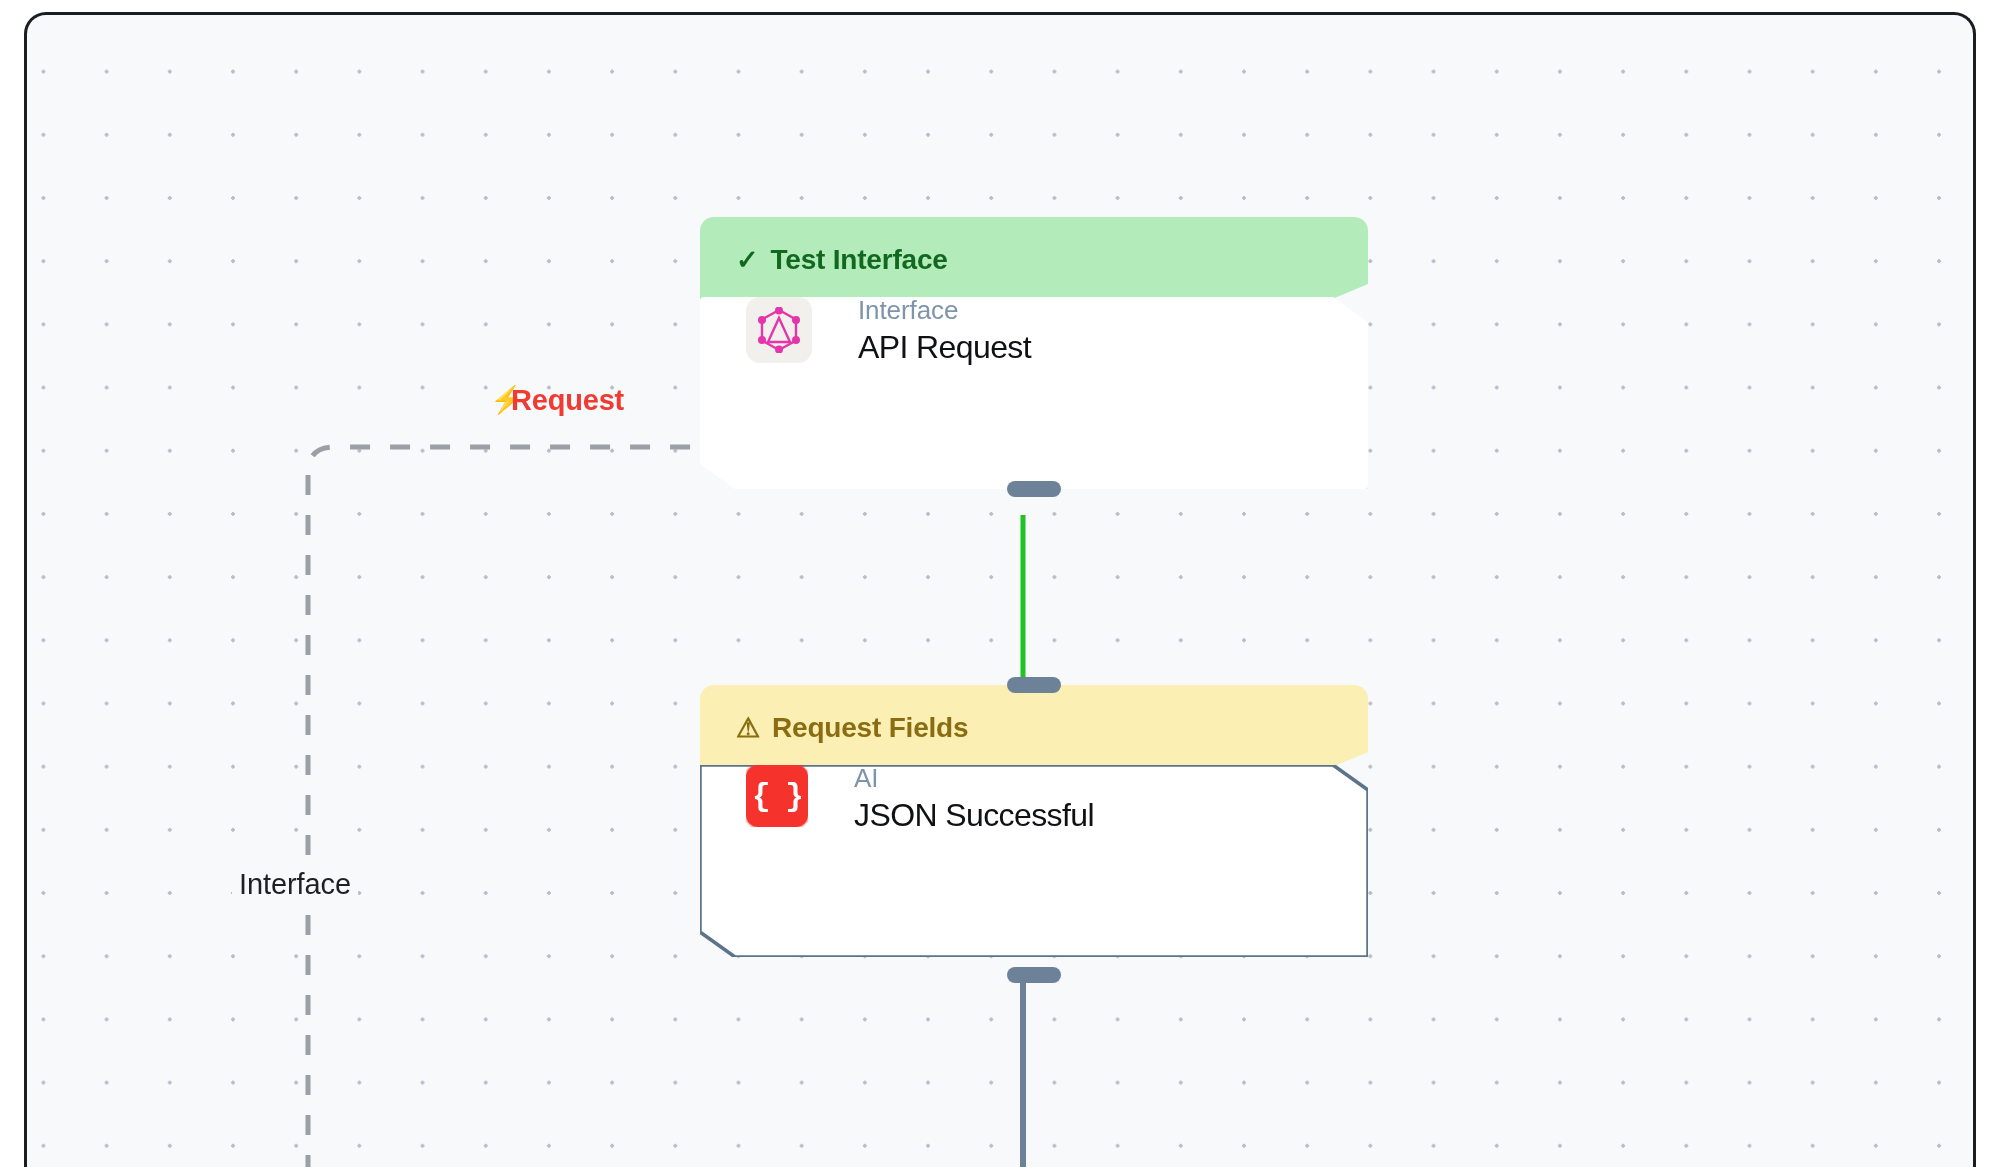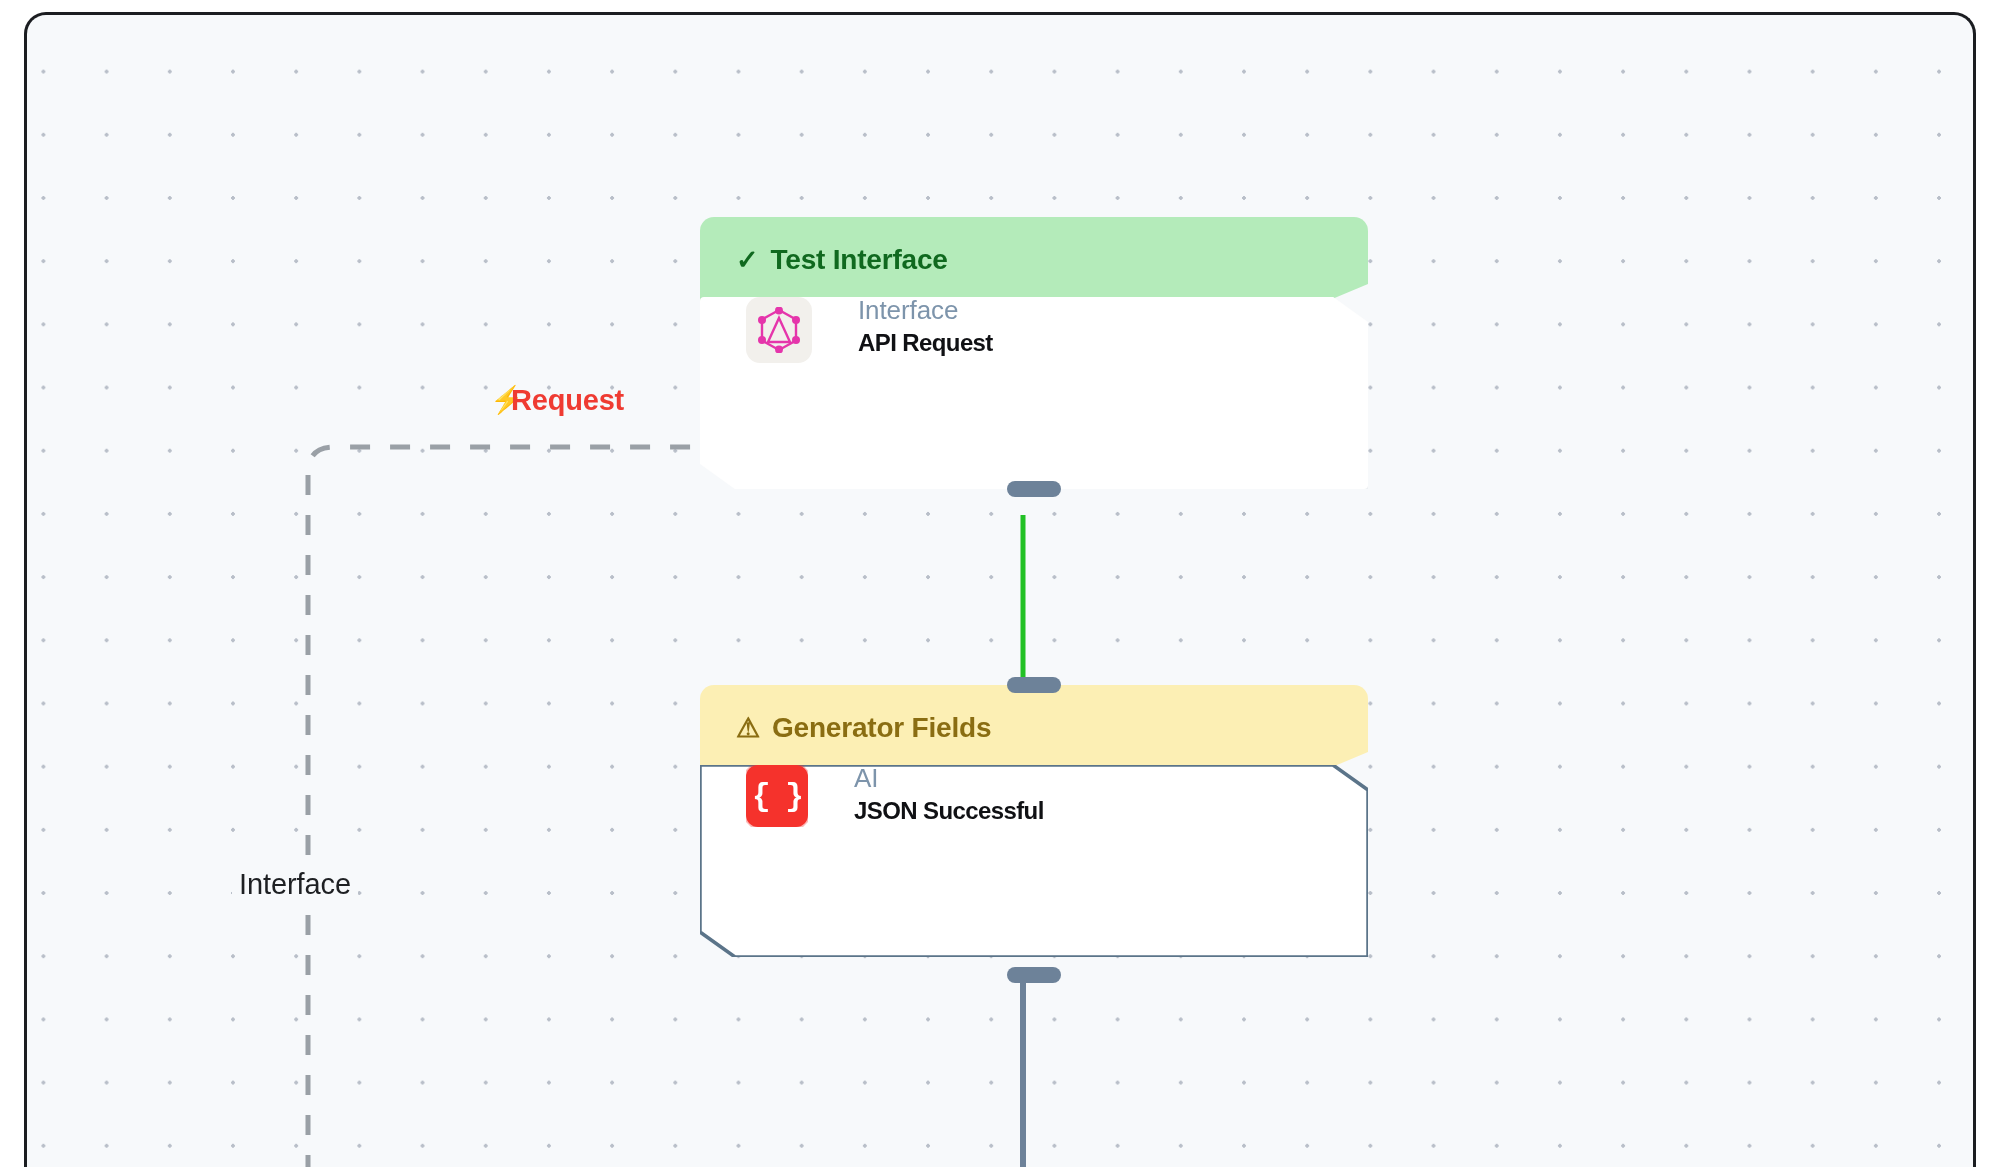--- a/index.html
+++ b/index.html
@@ -194,23 +194,23 @@
     gap: 8px;
   }
   .card-kicker {
     font-size: 26px;
     color: #7d94ab;
     font-weight: 400;
     letter-spacing: -0.1px;
     line-height: 1;
   }
   .card-title {
-    font-size: 24px;
+    font-size: 32px;
     color: #101114;
-    font-weight: 700;
+    font-weight: 400;
     letter-spacing: -0.6px;
     line-height: 1;
   }
 
   
   .port {
     position: absolute;
     width: 54px;
     height: 16px;
     background: #6d8299;
@@ -271,21 +271,21 @@
         </div>
       </div>
 
       <div class="port" style="left:307px; top:264px;"></div>
     </div>
 
     <div class="node" style="left:673px; top:670px; width:668px; height:290px;">
 
       <div class="status-banner warn">
         <span class="status-icon">⚠</span>
-        <span>Generator Fields</span>
+        <span>Request Fields</span>
       </div>
 
       <div class="port" style="left:307px; top:-8px;"></div>
 
       <svg class="card-outline-svg" viewBox="0 0 668 192" xmlns="http://www.w3.org/2000/svg">
         <polygon points="0,0 633,0 668,25 668,192 35,192 0,167" fill="#ffffff" stroke="#5b7489" stroke-width="3.5" stroke-linejoin="round"></polygon>
       </svg>
 
       <div class="card outlined" style="background:transparent;">
         <div class="icon-tile json">

